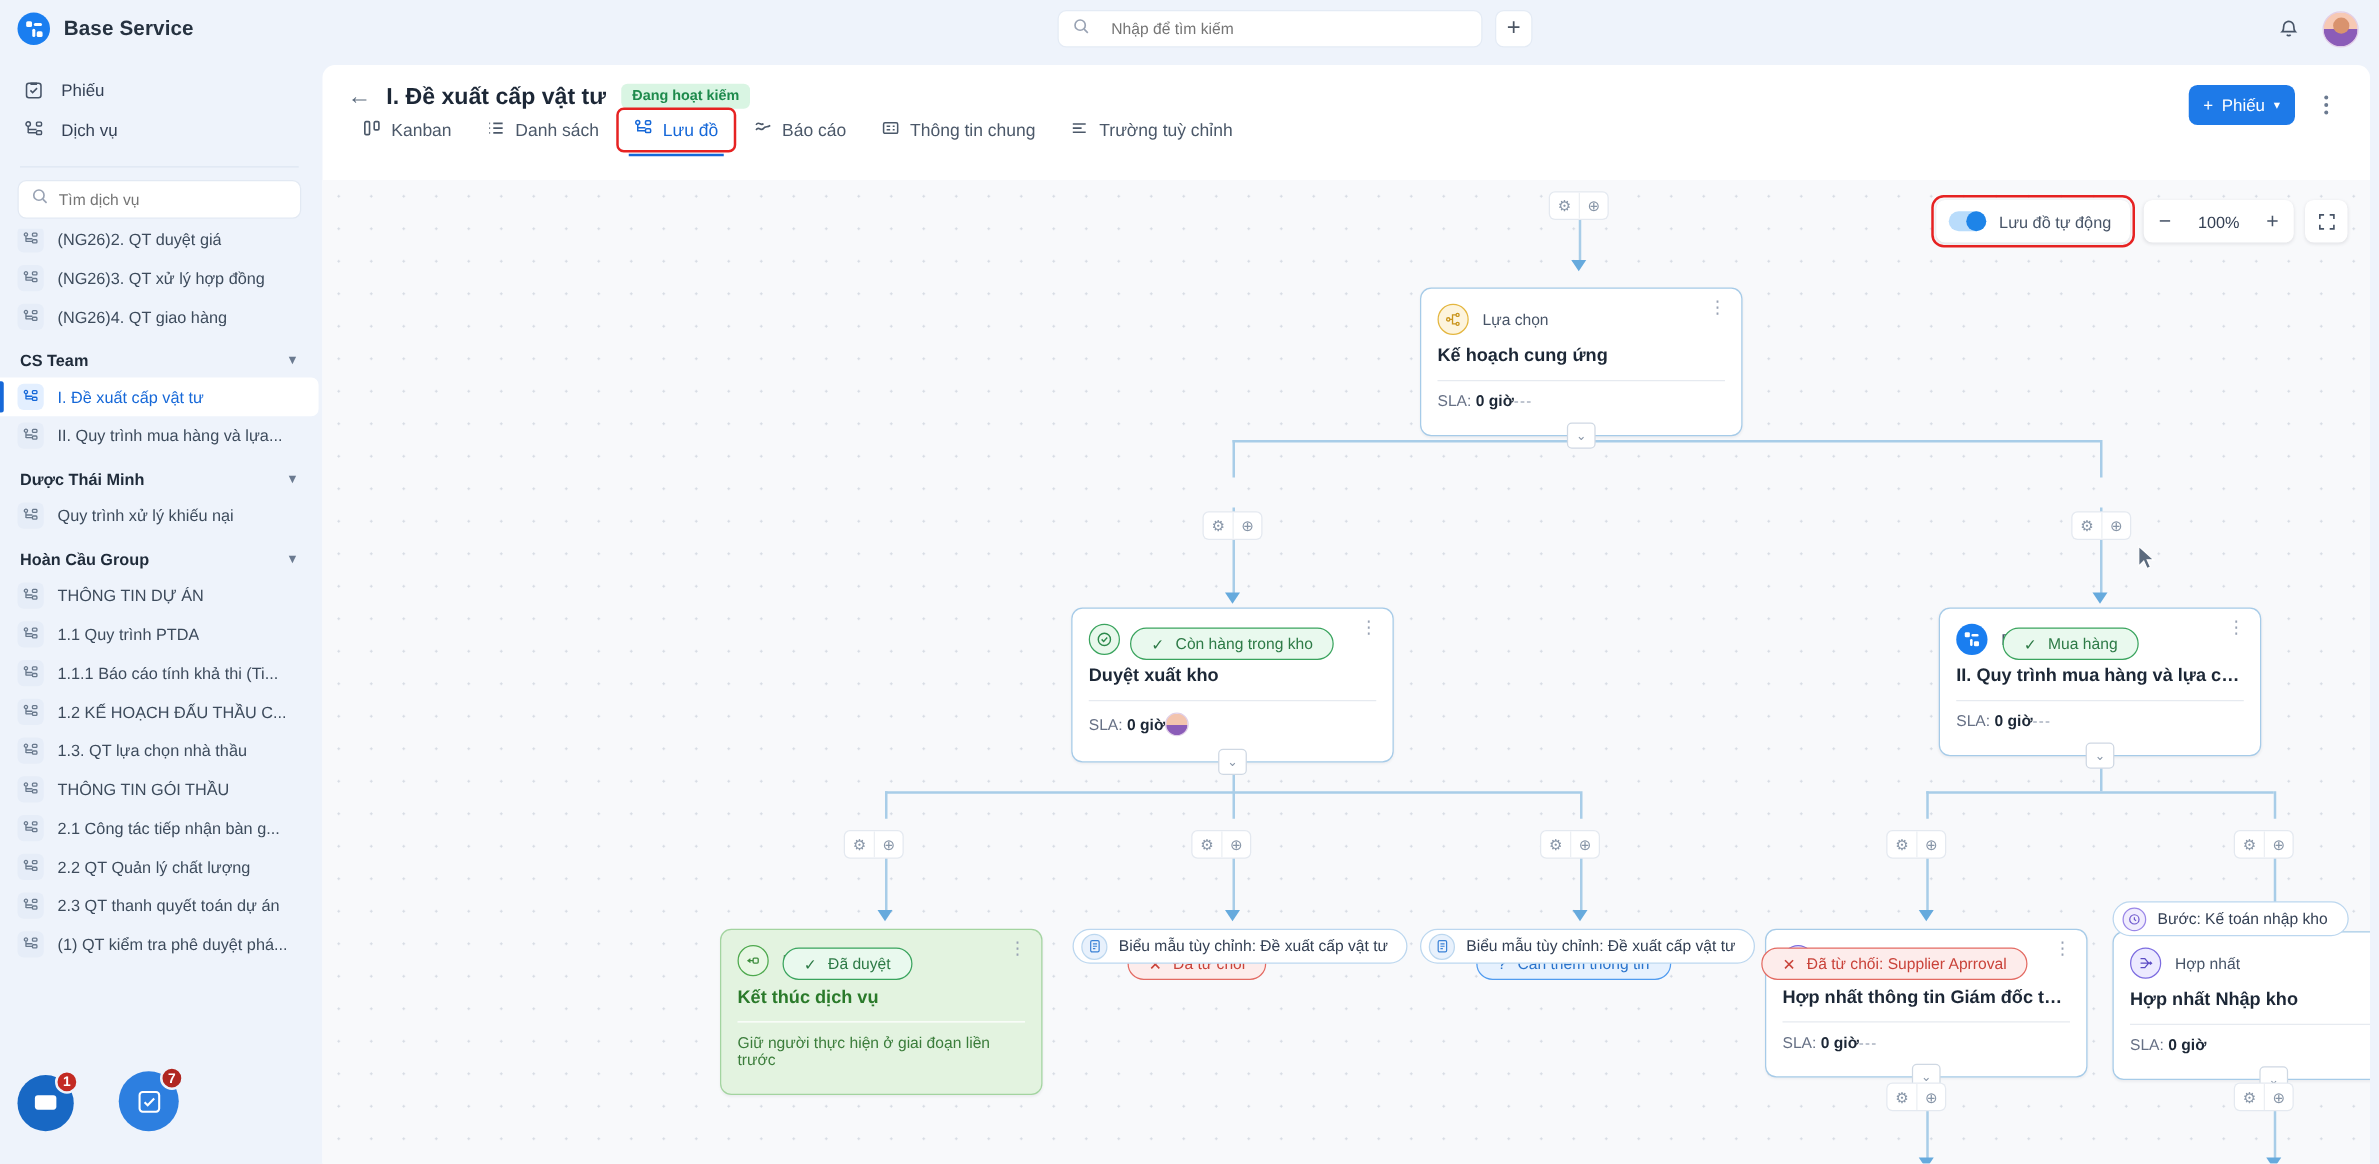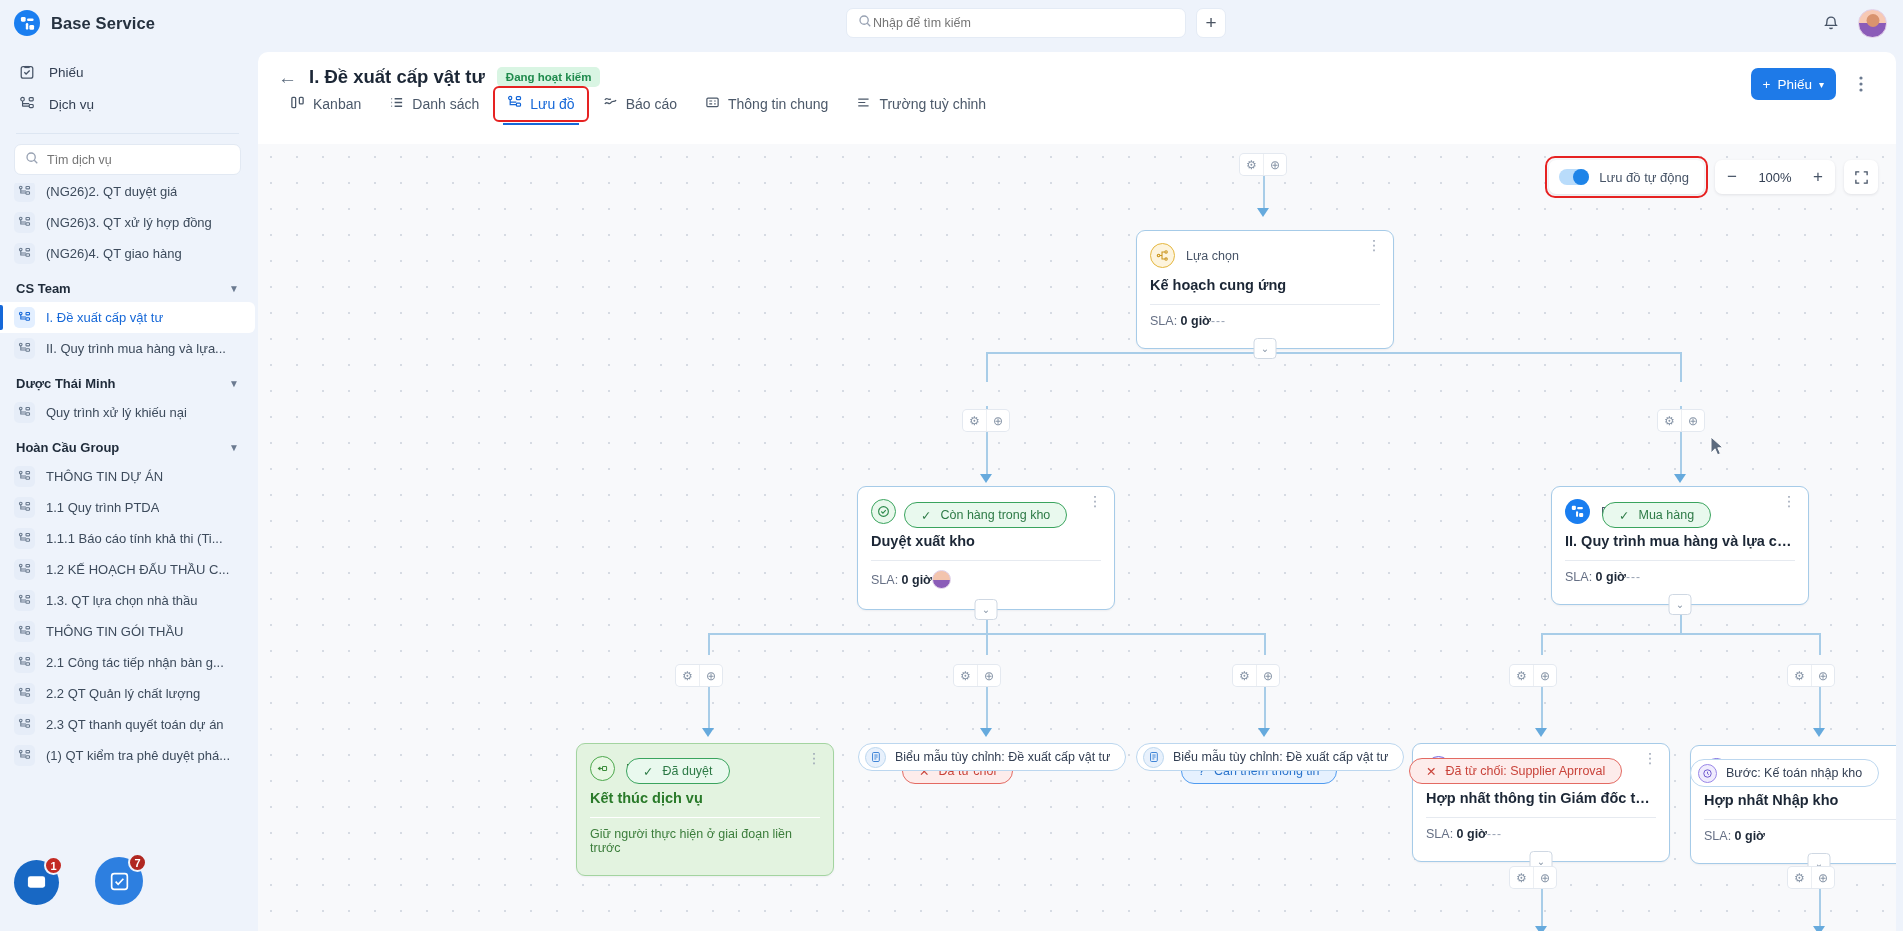--- a/index.html
+++ b/index.html
@@ -21,21 +21,21 @@
   .logo-circle {
     width: 26px; height: 26px; border-radius: 50%;
     background: #1a7ef0; display: flex; align-items: center; justify-content: center;
   }
   .logo-circle svg { display: block; }
   #brand-name { font-size: 16.5px; font-weight: bold; color: #263240; letter-spacing: .1px;}
 
   #topbar-center { flex: 1; display: flex; align-items: center; justify-content: center; gap: 10px; }
   #search-box {
     width: 340px; height: 30px; background: #fff; border-radius: 7px;
-    display: flex; align-items: center; gap: 1px; padding: 0 11px;
+    display: flex; align-items: center; gap: 17px; padding: 0 11px;
     border: 1px solid #e4ebf5;
   }
   #search-input {
     border: none; outline: none; font-size: 12.5px; color: #98a2b3;
     font-family: "Liberation Sans", sans-serif; width: 100%; background: transparent;
   }
   #add-button {
     width: 30px; height: 30px; border-radius: 7px; background: #fff;
     border: 1px solid #e4ebf5;
     display: flex; align-items: center; justify-content: center;
@@ -848,21 +848,21 @@
       <span>Đã từ chối</span>
     </div>
     <div class="pill blue" style="left:923px; top:614px;">
       <span>?</span>
       <span>Cần thêm thông tin</span>
     </div>
     <div class="pill red" style="left:1151px; top:614px;">
       <span>✕</span>
       <span>Đã từ chối: Supplier Aprroval</span>
     </div>
-    <div class="pill white" style="left:1432px; top:615px; height:28px;">
+    <div class="pill white" style="left:1432px; top:577px; height:28px;">
       <span class="pill-ico" style="background:#f0ecfd; border:1px solid #9a87e8;">
         <svg width="11" height="11" viewBox="0 0 16 16" fill="none" stroke="#6b55cc" stroke-width="1.4">
           <circle cx="8" cy="8" r="5.4"></circle>
             <path d="M8 5.4v2.8l2 1.4"></path>
         </svg>
       </span>
       <span>Bước: Kế toán nhập kho</span>
     </div>
 
     <div class="chip" style="left:600px; top:599px;">

